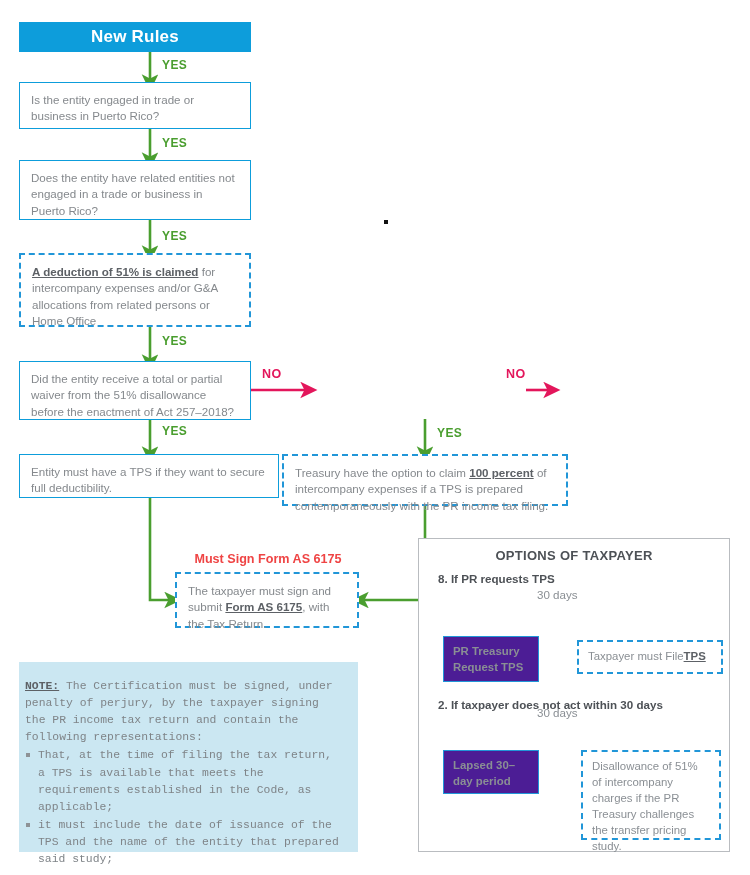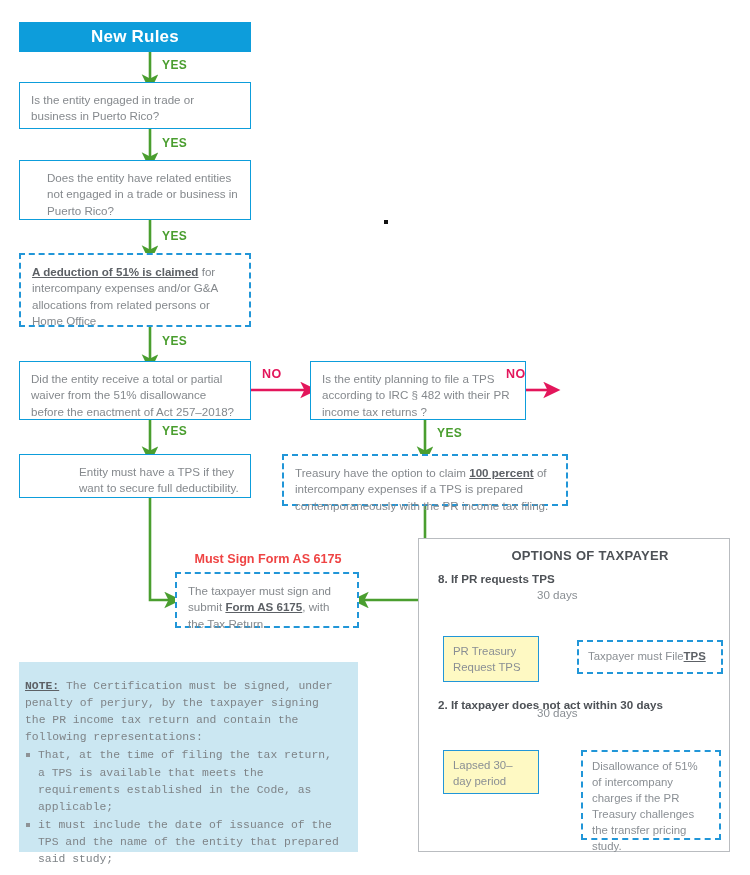--- a/index.html
+++ b/index.html
@@ -76,21 +76,21 @@
   .sub{
     position:absolute;font-size:11.6px;font-weight:bold;color:#4d5156;
   }
   .days{
     position:absolute;font-size:11.6px;color:#8a8f94;
   }
   .mini{
     position:absolute;box-sizing:border-box;font-size:11.4px;
     line-height:1.4;color:#8a8f94;padding:7px 9px;
   }
-  .mini-solid{border:1.5px solid #2196d8;background:#fef9c3;}
+  .mini-solid{border:1.5px solid #2196d8;background:#4c1d95;font-weight:bold;}
   .mini-dashed{border:2px dashed #2196d8;background:#fff;}
   .mini b{color:#5d6166;font-weight:bold;}
   .dot{position:absolute;width:4px;height:4px;background:#111;}
 </style>
 </head>
 <body>
 
 <div id="canvas">
 
   <svg width="750" height="875" style="position:absolute;left:0;top:0;">
@@ -136,40 +136,37 @@
   </svg>
 
   <div class="dot" style="left:384px;top:220px;"></div>
 
   <div class="node hdr" style="left:19px;top:22px;width:232px;height:30px;">New Rules</div>
 
   <div class="node solid-blue" style="left:19px;top:82px;width:232px;height:47px;">
     <div class="boxtext">Is the entity engaged in trade or business in Puerto Rico?</div>
   </div>
 
-  <div class="node solid-blue" style="left:19px;top:160px;width:232px;height:60px;padding-left:16px;">
+  <div class="node solid-blue" style="left:19px;top:160px;width:232px;height:60px;">
     <div class="boxtext">Does the entity have related entities not engaged in a trade or business in Puerto Rico?</div>
   </div>
 
   <div class="node dashed-blue" style="left:19px;top:253px;width:232px;height:74px;">
     <div class="boxtext">
       <b class="u">A deduction of 51% is claimed</b><span> for intercompany expenses and/or G&amp;A allocations from related persons or Home Office</span>
     </div>
   </div>
 
   <div class="node solid-blue" style="left:19px;top:361px;width:232px;height:59px;">
     <div class="boxtext">Did the entity receive a total or partial waiver from the 51% disallowance before the enactment of Act 257–2018?</div>
   </div>
 
-  <div class="node solid-blue" style="left:310px;top:361px;width:216px;height:59px;">
-    <div class="boxtext">Is the entity planning to file a TPS according to IRC § 482 with their PR income tax returns ?</div>
-  </div>
-
-
-  <div class="node solid-blue" style="left:19px;top:454px;width:232px;height:44px;padding-left:48px;">
+
+
+  <div class="node solid-blue" style="left:19px;top:454px;width:260px;height:44px;">
     <div class="boxtext">Entity must have a TPS if they want to secure full deductibility.</div>
   </div>
 
   <div class="node dashed-blue" style="left:282px;top:454px;width:286px;height:52px;">
     <div class="boxtext">
       <span>Treasury have the option to claim </span><b class="u">100 percent</b><span> of intercompany expenses if a TPS is prepared contemporaneously with the PR income tax filing.</span>
     </div>
   </div>
 
   <div class="capt" style="left:178px;top:552px;width:180px;text-align:center;">Must Sign Form AS  6175</div>
@@ -194,21 +191,21 @@
       <b class="u">NOTE:</b><span> The Certification must be signed, under penalty of perjury, by the taxpayer signing the PR income tax return and contain the following representations:</span>
     </div>
     <ul>
       <li>That, at the time of filing the tax return, a TPS is available that meets the requirements established in the Code, as applicable;</li>
       <li>it must include the date of issuance of the TPS and the name of the entity that prepared said study;</li>
     </ul>
   </div>
 
   <div class="node panel" style="left:418px;top:538px;width:312px;height:314px;"></div>
 
-  <div class="panel-title" style="left:418px;top:548px;width:312px;padding-left:16px;">OPTIONS OF TAXPAYER</div>
+  <div class="panel-title" style="left:418px;top:548px;width:312px;">OPTIONS OF TAXPAYER</div>
 
   <div class="sub" style="left:438px;top:572px;">8. If PR requests TPS</div>
   <div class="days" style="left:537px;top:588px;">30 days</div>
 
   <div class="mini mini-solid" style="left:443px;top:636px;width:96px;height:46px;">PR Treasury Request TPS</div>
 
   <div class="mini mini-dashed" style="left:577px;top:640px;width:146px;height:34px;display:flex;align-items:center;">
     <span>Taxpayer must File </span>
       <b class="u">TPS</b>
   </div>

